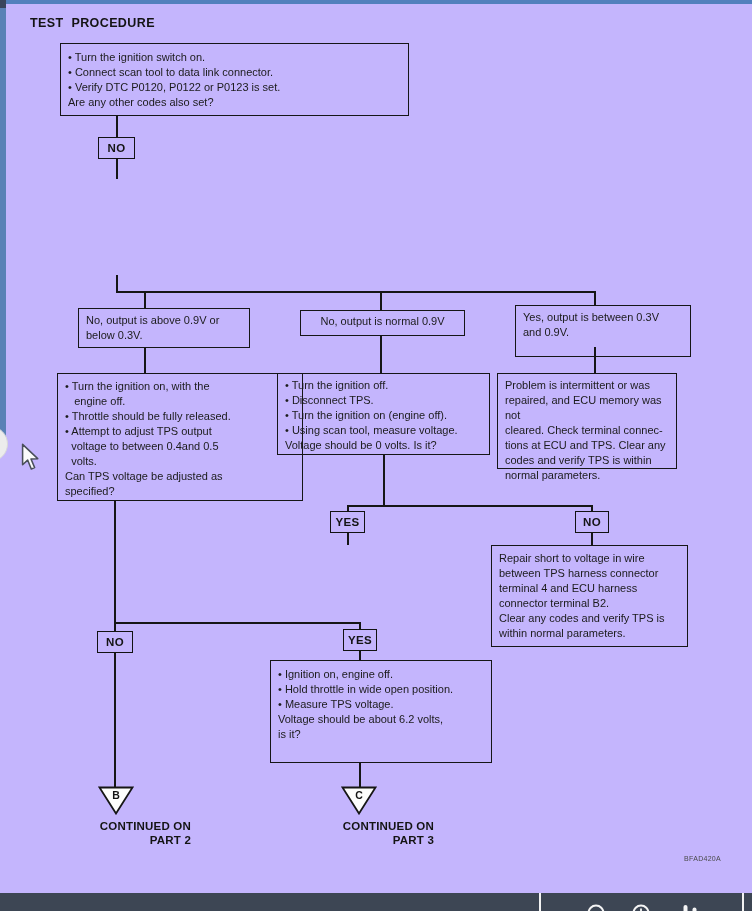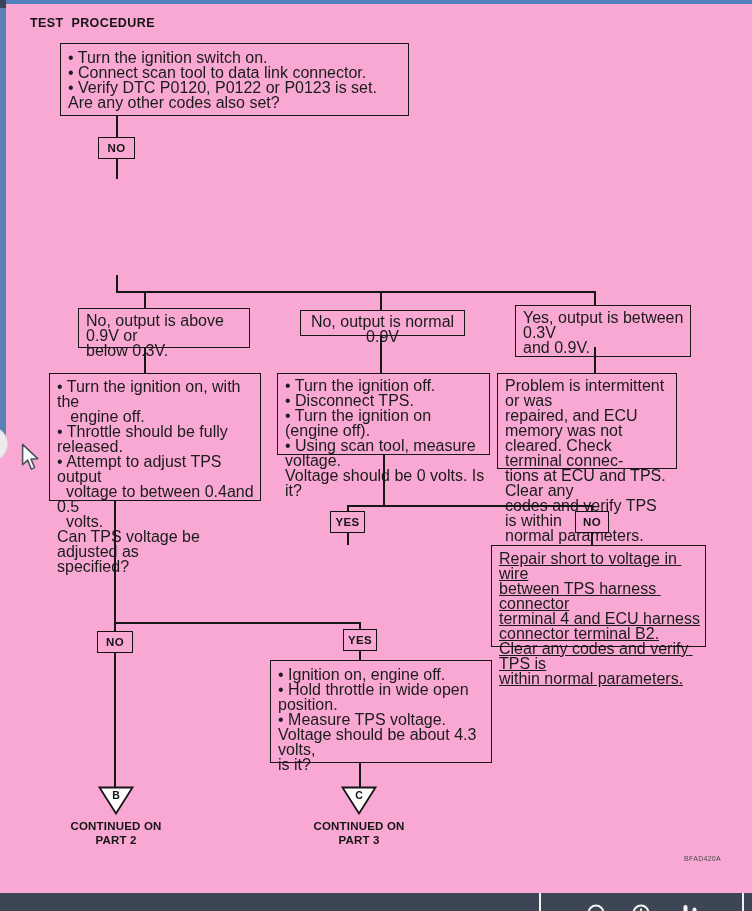--- a/index.html
+++ b/index.html
@@ -1,44 +1,44 @@
 <!DOCTYPE html>
 <html><head>
 <meta charset="utf-8">
 <style>
   * { margin:0; padding:0; box-sizing:border-box; }
   html,body { width:752px; height:911px; background:#ffffff; }
   body { font-family:"Liberation Sans","DejaVu Sans",sans-serif; }
-  #stage { position:relative; width:752px; height:911px; background:#f9a8d4; overflow:hidden; }
+  #stage { position:relative; width:752px; height:911px; background:#c4b5fd; overflow:hidden; }
 
   
   .topbar   { position:absolute; left:0; top:0; width:752px; height:4px; background:#5280bd; }
   .leftstrip{ position:absolute; left:0; top:0; width:6px; height:437px; background:#5a81b6; }
   .leftstrip-corner{ position:absolute; left:0; top:0; width:6px; height:8px; background:#39455c; }
   .edge-circle{ position:absolute; left:-28px; top:426px; width:36px; height:36px; border-radius:50%;
                 background:#ececec; border:1px solid #d9d9d9; }
   .bottombar{ position:absolute; left:0; top:893px; width:752px; height:18px; background:#3d4654; }
   .bardiv   { position:absolute; top:893px; width:2px; height:18px; background:#f2f2f2; }
   .baricon  { position:absolute; top:901px; width:22px; height:22px; }
 
   
   .page-title{ position:absolute; left:30px; top:16px; font-size:12.5px; font-weight:bold;
                color:#141414; letter-spacing:.4px; word-spacing:4px; }
   .flowbox  { position:absolute; border:1.5px solid #161616; color:#1b1b1b;
-              font-size:16px; line-height:15px; white-space:pre-wrap;
+              font-size:11px; line-height:15px; white-space:pre-wrap;
               padding:4px 4px 2px 7px; background:transparent; }
   .lblbox   { position:absolute; border:1.8px solid #121212; font-weight:bold; font-size:11.5px;
               color:#141414; text-align:center; letter-spacing:.4px; display:flex;
               align-items:center; justify-content:center; }
   .vline    { position:absolute; width:1.5px; background:#161616; }
   .hline    { position:absolute; height:1.5px; background:#161616; }
   .tri      { position:absolute; width:36px; height:29px; }
   .tri-letter{ position:absolute; width:36px; text-align:center; font-size:10.5px; font-weight:bold;
                color:#141414; }
-  .continued{ position:absolute; width:150px; text-align:center; font-size:11.5px; font-weight:bold;
+  .continued{ position:absolute; width:150px; text-align:right; font-size:11.5px; font-weight:bold;
               color:#141414; line-height:14px; letter-spacing:.2px; }
   .doc-code { position:absolute; left:684px; top:855px; font-size:7px; color:#4a4a4a; letter-spacing:.3px; }
   .cursor   { position:absolute; left:21px; top:443px; width:20px; height:28px; }
 </style>
 </head>
 <body>
 
 <div id="stage">
 
   <div class="topbar"></div>
@@ -57,21 +57,21 @@
 
 
   <div class="flowbox" style="left:78px; top:308px; width:172px; height:40px; padding-top:4px;">No, output is above 0.9V or
 below 0.3V.</div>
 
   <div class="flowbox" style="left:300px; top:310px; width:165px; height:26px; padding-top:3px; text-align:center; padding-left:4px;">No, output is normal 0.9V</div>
 
   <div class="flowbox" style="left:515px; top:305px; width:176px; height:52px; padding-top:4px;">Yes, output is between 0.3V
 and 0.9V.</div>
 
-  <div class="flowbox" style="left:49px; top:373px; width:212px; height:128px; padding-top:5px;">• Turn the ignition on, with the
+  <div class="flowbox" style="left:57px; top:373px; width:246px; height:128px; padding-top:5px;">• Turn the ignition on, with the
    engine off.
 • Throttle should be fully released.
 • Attempt to adjust TPS output
   voltage to between 0.4and 0.5
   volts.
 Can TPS voltage be adjusted as
 specified?</div>
 
   <div class="flowbox" style="left:277px; top:373px; width:213px; height:82px; padding-top:4px;">• Turn the ignition off.
 • Disconnect TPS.
@@ -84,35 +84,35 @@
 cleared. Check terminal connec-
 tions at ECU and TPS. Clear any
 codes and verify TPS is within
 normal parameters.</div>
 
   <div class="lblbox" style="left:330px; top:511px; width:35px; height:22px;">YES</div>
 
   <div class="lblbox" style="left:575px; top:511px; width:34px; height:22px;">NO</div>
 
 
-  <div class="flowbox" style="left:491px; top:545px; width:215px; height:102px; padding-top:5px;text-decoration:underline;">Repair short to voltage in wire
+  <div class="flowbox" style="left:491px; top:545px; width:197px; height:102px; padding-top:5px;">Repair short to voltage in wire
 between TPS harness connector
 terminal 4 and ECU harness
 connector terminal B2.
 Clear any codes and verify TPS is
 within normal parameters.</div>
 
   <div class="lblbox" style="left:97px; top:631px; width:36px; height:22px;">NO</div>
 
   <div class="lblbox" style="left:343px; top:629px; width:34px; height:22px;">YES</div>
 
   <div class="flowbox" style="left:270px; top:660px; width:222px; height:103px; padding-top:6px;">• Ignition on, engine off.
 • Hold throttle in wide open position.
 • Measure TPS voltage.
-Voltage should be about 4.3 volts,
+Voltage should be about 6.2 volts,
 is it?</div>
 
   <div class="vline" style="left:116px; top:116px; height:21px;"></div>
   <div class="vline" style="left:116px; top:159px; height:20px;"></div>
   <div class="vline" style="left:116px; top:275px; height:16px;"></div>
   <div class="hline" style="left:116px; top:291px; width:479px;"></div>
   <div class="vline" style="left:144px; top:291px; height:17px;"></div>
   <div class="vline" style="left:380px; top:291px; height:19px;"></div>
   <div class="vline" style="left:594px; top:291px; height:14px;"></div>
   <div class="vline" style="left:144px; top:348px; height:25px;"></div>

